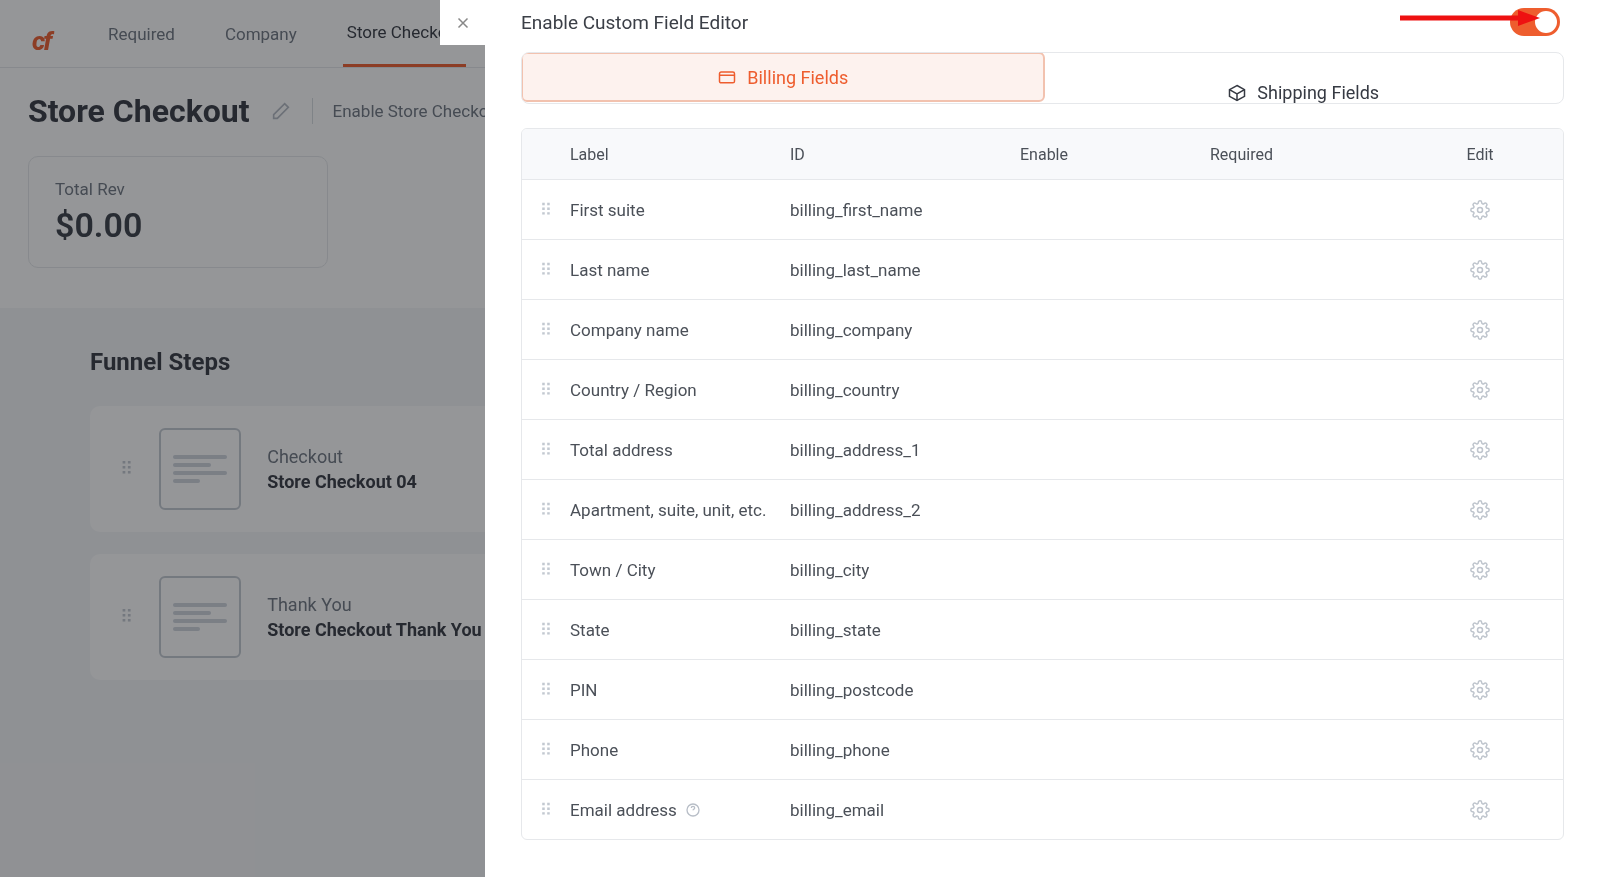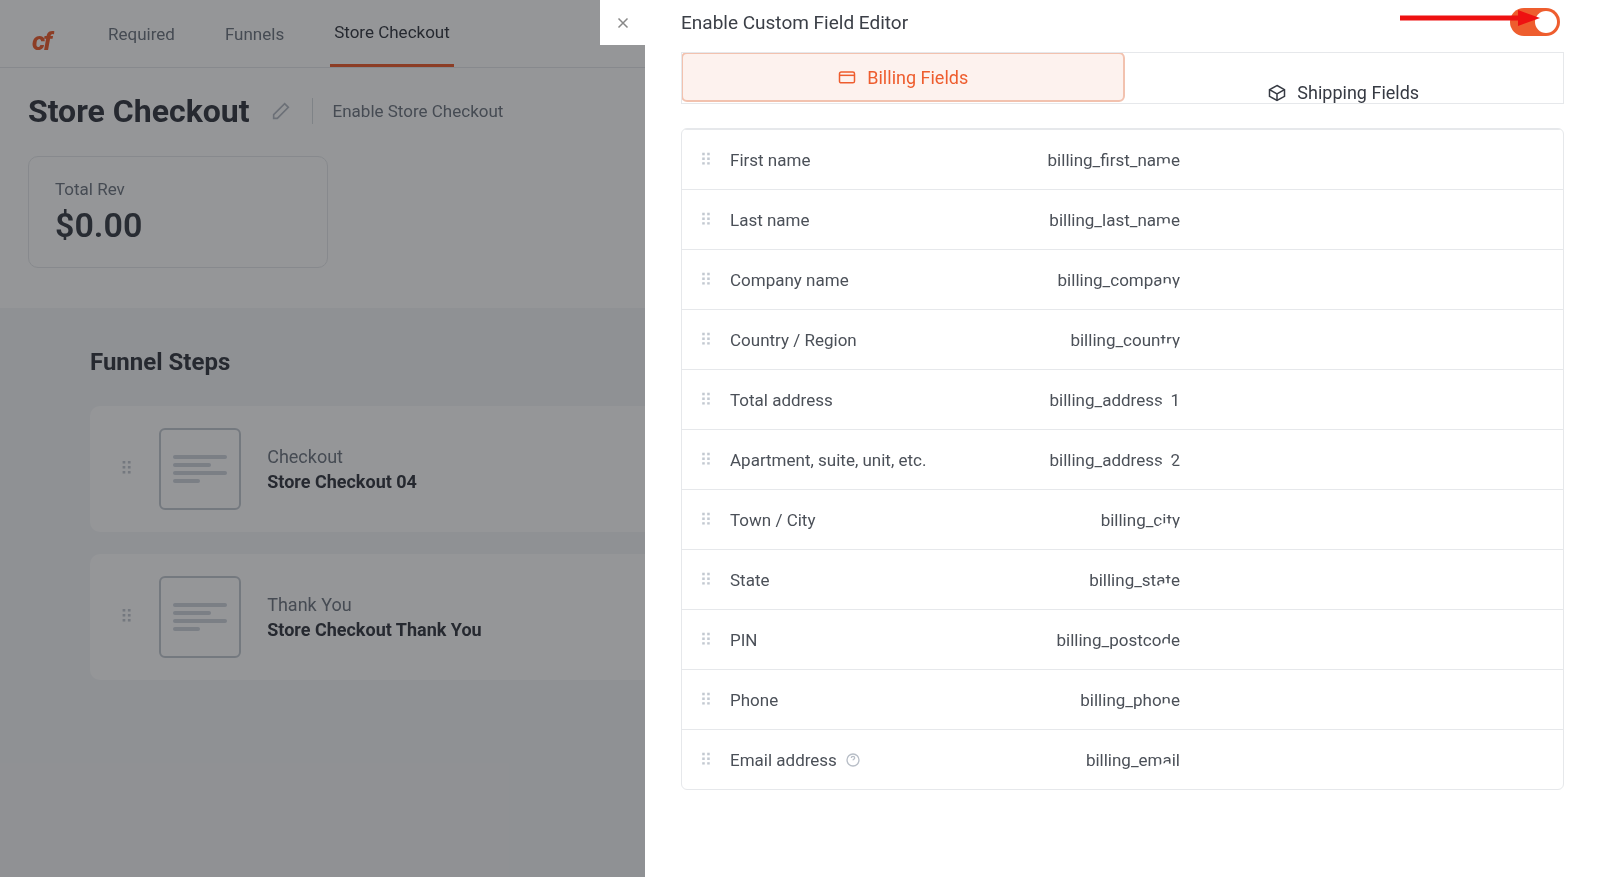--- a/index.html
+++ b/index.html
@@ -118,21 +118,21 @@
 
   
   .scrim {
     position:absolute; inset:0;
     background: rgba(20,22,26,.45);
     z-index: 5;
   }
 
   .panel {
     position:absolute; top:0; right:0; bottom:0;
-    width: 955px;
+    width: 1115px;
     background:#fff;
     z-index: 10;
     display:flex;
     flex-direction:column;
   }
   .close-strip {
     position:absolute;
     left:-45px; top:0;
     width:45px; height:45px;
     background:#fff;
@@ -170,21 +170,21 @@
     width: 140px;
     height: 20px;
     z-index: 20;
     pointer-events:none;
   }
 
   .tabs-row {
     display:flex;
     margin: 0 36px;
     border:1px solid var(--border);
-    border-radius:0;
+    border-radius:8px;
     overflow:hidden;
   }
   .field-tab {
     flex:1;
     display:flex;
     align-items:center;
     justify-content:center;
     gap:10px;
     height:50px;
     font-size:18px;
@@ -220,33 +220,33 @@
     grid-template-columns: 48px 220px 230px 190px 230px 80px;
     align-items:center;
     height:60px;
     border-top:1px solid var(--border);
     font-size:17px;
     color:#4b5058;
     padding: 0 10px 0 0;
   }
   .cell-drag { display:flex; justify-content:center; color:#c3c9d1; cursor:grab;}
   .cell-label { display:flex; align-items:center; gap:8px; }
-  .cell-id { color:#4b5058;text-align:right; }
+  .cell-id { color:#4b5058; }
   .cell-gear { display:flex; justify-content:center; color:#bfc5cd; cursor:pointer;}
   .help-ic { color:#b8bec7; }
 
   svg { display:block; }
 </style>
 </head>
 <body>
 
 <div class="topbar">
   <span class="logo">cf</span>
   <span class="tab">Required</span>
-  <span class="tab">Funnels</span>
+  <span class="tab">Company</span>
   <span class="tab active">Store Checkout</span>
 </div>
 
 <div class="page-head">
   <span class="page-title">Store Checkout</span>
   <span class="edit-ic">
     <svg width="22" height="22" viewBox="0 0 24 24" fill="none" stroke="currentColor" stroke-width="1.8">
         <path d="M4 20h4L20 8l-4-4L4 16v4z"></path>
       </svg>
   </span>
@@ -333,25 +333,33 @@
     <div class="field-tab">
       <svg width="20" height="20" viewBox="0 0 24 24" fill="none" stroke="currentColor" stroke-width="1.8">
           <path d="M12 3l9 5v8l-9 5-9-5V8l9-5z"></path>
           <path d="M3 8l9 5 9-5M12 13v8"></path>
         </svg>
       <span>Shipping Fields</span>
     </div>
   </div>
 
   <div class="table-wrap">
+    <div class="thead">
+      <span></span>
+      <span>Label</span>
+      <span>ID</span>
+      <span>Enable</span>
+      <span>Required</span>
+      <span style="text-align:center">Edit</span>
+    </div>
     <div id="rows">
         <div class="trow">
           <span class="cell-drag">⠿</span>
           <span class="cell-label">
-            <span>First name</span>
+            <span>First suite</span>
           </span>
           <span class="cell-id">billing_first_name</span>
           <span><span class="switch on"><span class="knob"></span></span></span>
           <span><span class="switch on"><span class="knob"></span></span></span>
           <span class="cell-gear">
             <svg width="20" height="20" viewBox="0 0 24 24" fill="none" stroke="currentColor" stroke-width="1.8">
               <circle cx="12" cy="12" r="3"></circle>
               <path d="M19.4 15a1.7 1.7 0 00.34 1.87l.06.06a2 2 0 11-2.83 2.83l-.06-.06a1.7 1.7 0 00-1.87-.34 1.7 1.7 0 00-1 1.56V21a2 2 0 11-4 0v-.09a1.7 1.7 0 00-1-1.56 1.7 1.7 0 00-1.87.34l-.06.06a2 2 0 11-2.83-2.83l.06-.06a1.7 1.7 0 00.34-1.87 1.7 1.7 0 00-1.56-1H3a2 2 0 110-4h.09a1.7 1.7 0 001.56-1 1.7 1.7 0 00-.34-1.87l-.06-.06a2 2 0 112.83-2.83l.06.06a1.7 1.7 0 001.87.34H9a1.7 1.7 0 001-1.56V3a2 2 0 114 0v.09a1.7 1.7 0 001 1.56 1.7 1.7 0 001.87-.34l.06-.06a2 2 0 112.83 2.83l-.06.06a1.7 1.7 0 00-.34 1.87V9a1.7 1.7 0 001.56 1H21a2 2 0 110 4h-.09a1.7 1.7 0 00-1.56 1z"></path>
             </svg>
           </span>

